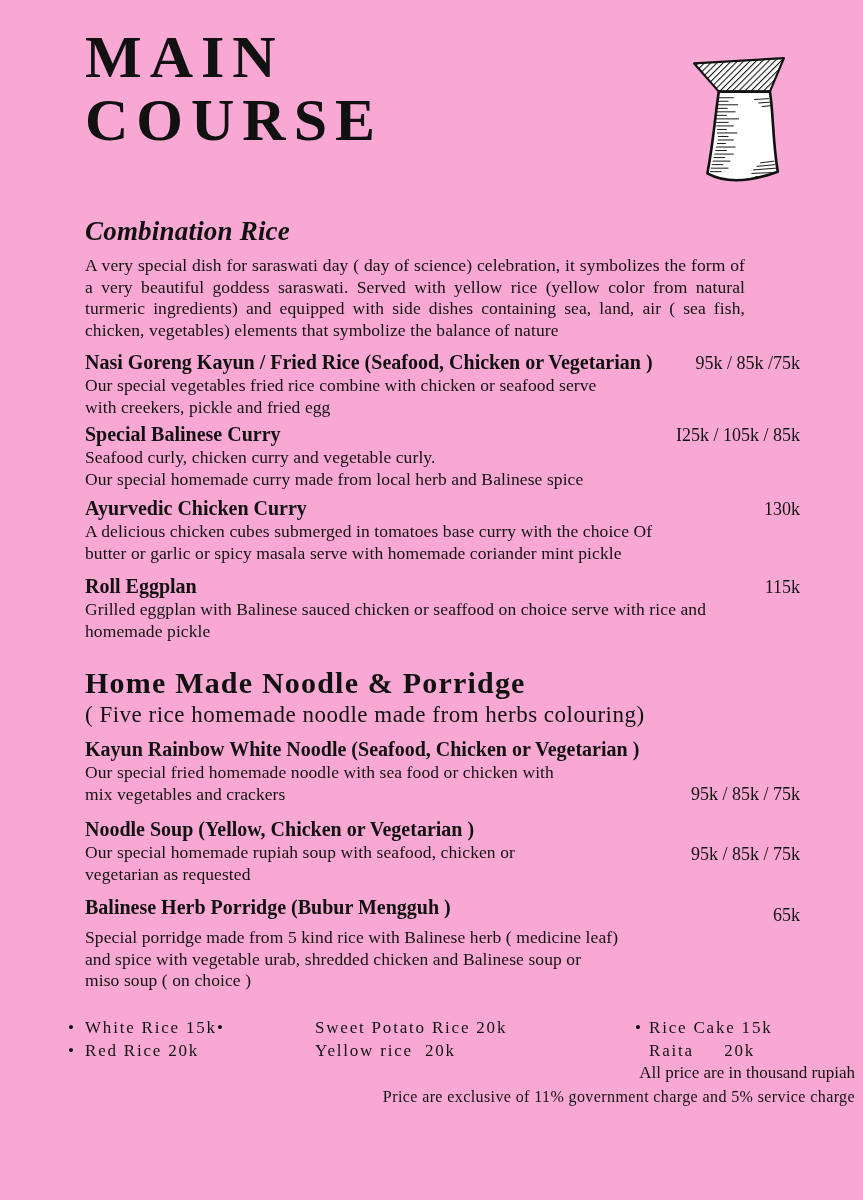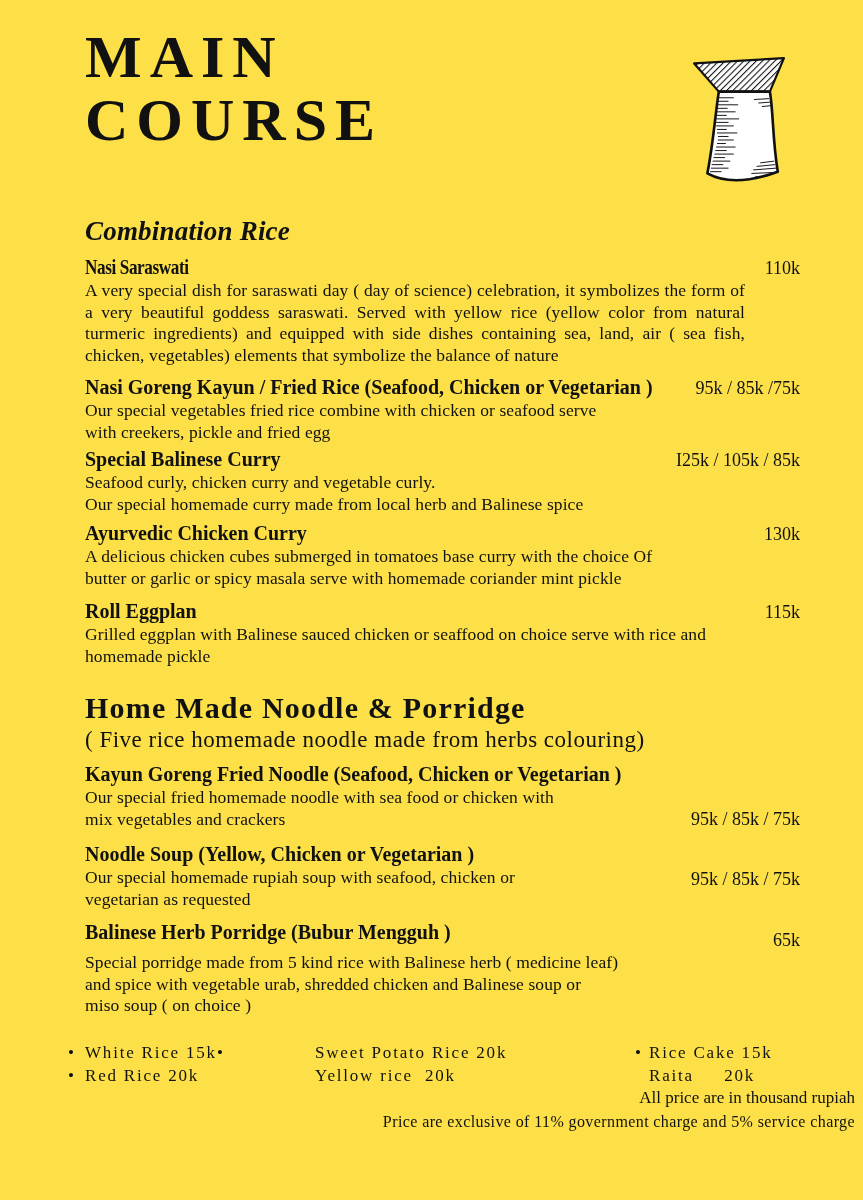--- a/index.html
+++ b/index.html
@@ -1,19 +1,19 @@
 <!DOCTYPE html>
 <html><head>
 <meta charset="utf-8">
 <style>
   html,body { margin:0; padding:0; background:#ffffff; }
   .page {
     position:relative;
     width:863px; height:1200px;
-    background:#fde047;
+    background:#f9a8d4;
     color:#111111;
     font-family:"Liberation Serif", serif;
     box-sizing:border-box;
     padding:26px 63px 0 85px;
     overflow:hidden;
   }
   
   .title { margin:0; font-size:60px; line-height:63px; font-weight:bold; letter-spacing:8px; }
   .title-line { display:block; }
   
@@ -102,24 +102,20 @@
       <line x1="72" y1="134" x2="98" y2="132"></line>
         <line x1="70" y1="138" x2="94" y2="137"></line>
       <line x1="74" y1="142" x2="88" y2="141"></line>
     </g>
   </svg>
 
   <section>
     <h2 class="h-combo">Combination Rice</h2>
 
     <article class="item mt8">
-      <div class="item-head">
-        <h3 class="item-name"><span class="condensed">Nasi Saraswati</span></h3>
-        <div class="price">110k</div>
-      </div>
       <p class="desc justify">A very special dish for saraswati day ( day of science) celebration, it symbolizes the form of a very beautiful goddess saraswati. Served with yellow rice (yellow color from natural turmeric ingredients) and equipped with side dishes containing sea, land, air ( sea fish, chicken, vegetables) elements that symbolize the balance of nature</p>
     </article>
 
     <article class="item">
       <div class="item-head">
         <h3 class="item-name">Nasi Goreng Kayun / Fried Rice (Seafood, Chicken or Vegetarian )</h3>
         <div class="price">95k / 85k /75k</div>
       </div>
       <p class="desc">Our special vegetables fried rice combine with chicken or seafood serve
 with creekers, pickle and fried egg</p>
@@ -151,21 +147,21 @@
       <p class="desc">Grilled eggplan with Balinese sauced chicken or seaffood on choice serve with rice and
 homemade pickle</p>
     </article>
   </section>
 
   <section>
     <h2 class="h-noodle">Home Made Noodle &amp; Porridge</h2>
     <div class="subheading">( Five rice homemade noodle made from herbs colouring)</div>
 
     <article class="item mt8">
-      <h3 class="item-name">Kayun Goreng Fried Noodle (Seafood, Chicken or Vegetarian )</h3>
+      <h3 class="item-name">Kayun Rainbow White Noodle (Seafood, Chicken or Vegetarian )</h3>
       <div class="desc-row">
         <p class="desc">Our special fried homemade noodle with sea food or chicken with
 mix vegetables and crackers</p>
         <div class="price align-bottom">95k / 85k / 75k</div>
       </div>
     </article>
 
     <article class="item mt12">
       <h3 class="item-name">Noodle Soup (Yellow, Chicken or Vegetarian )</h3>
       <div class="desc-row">

